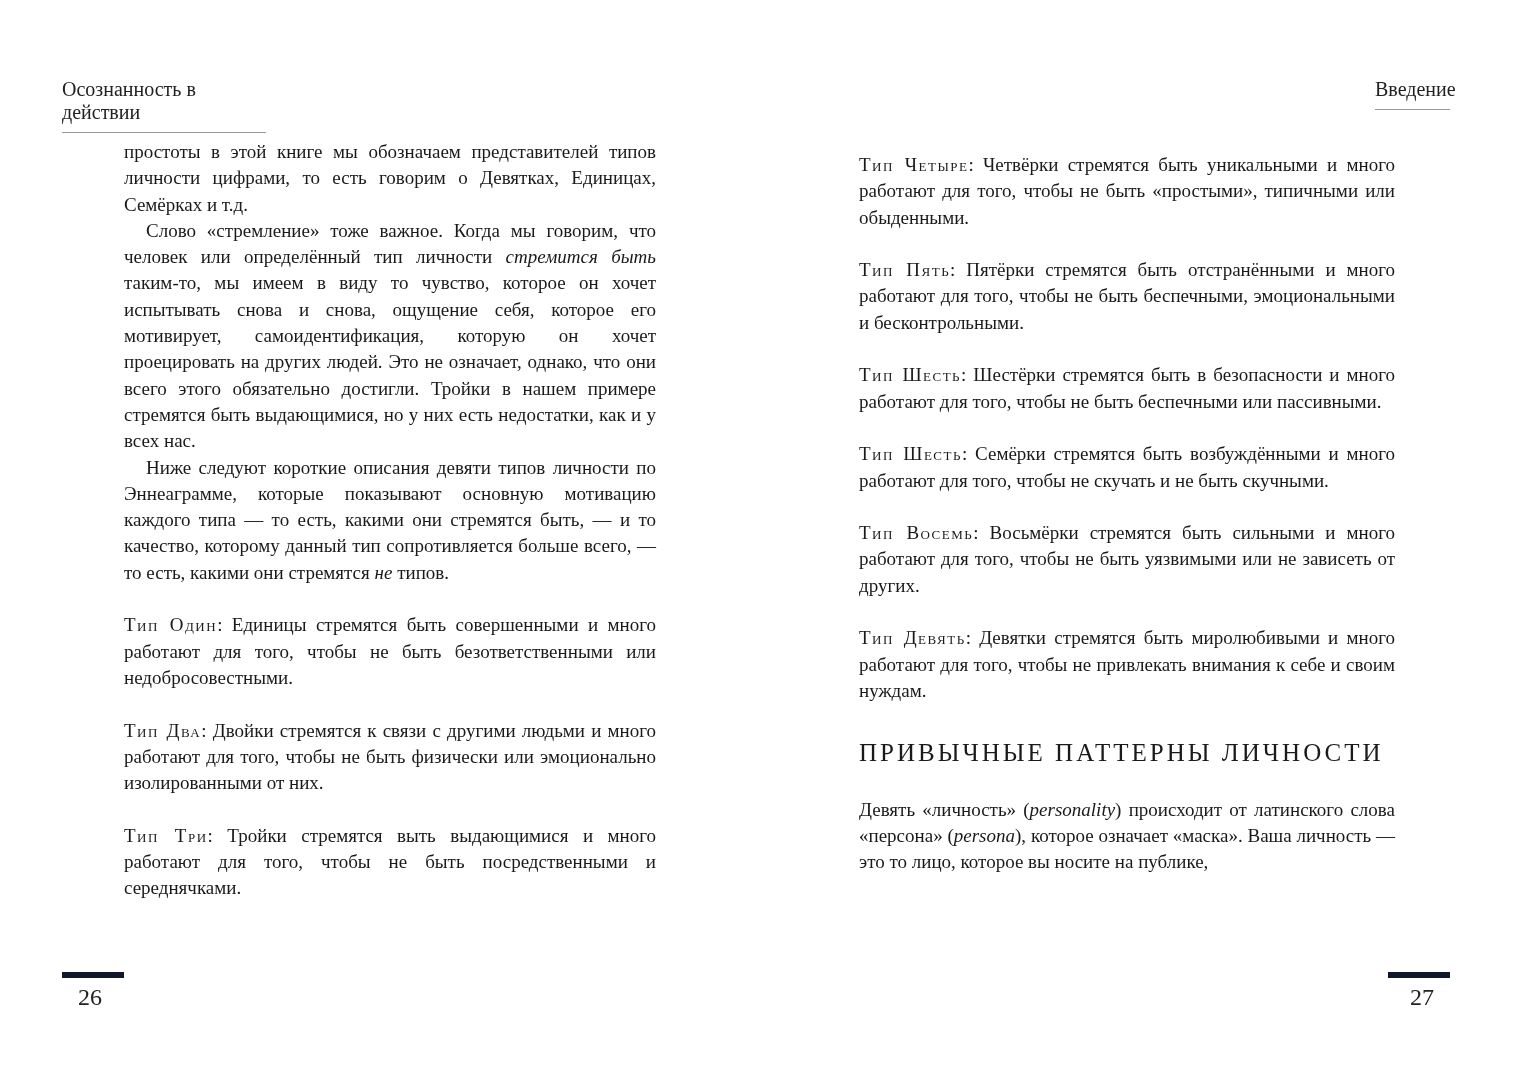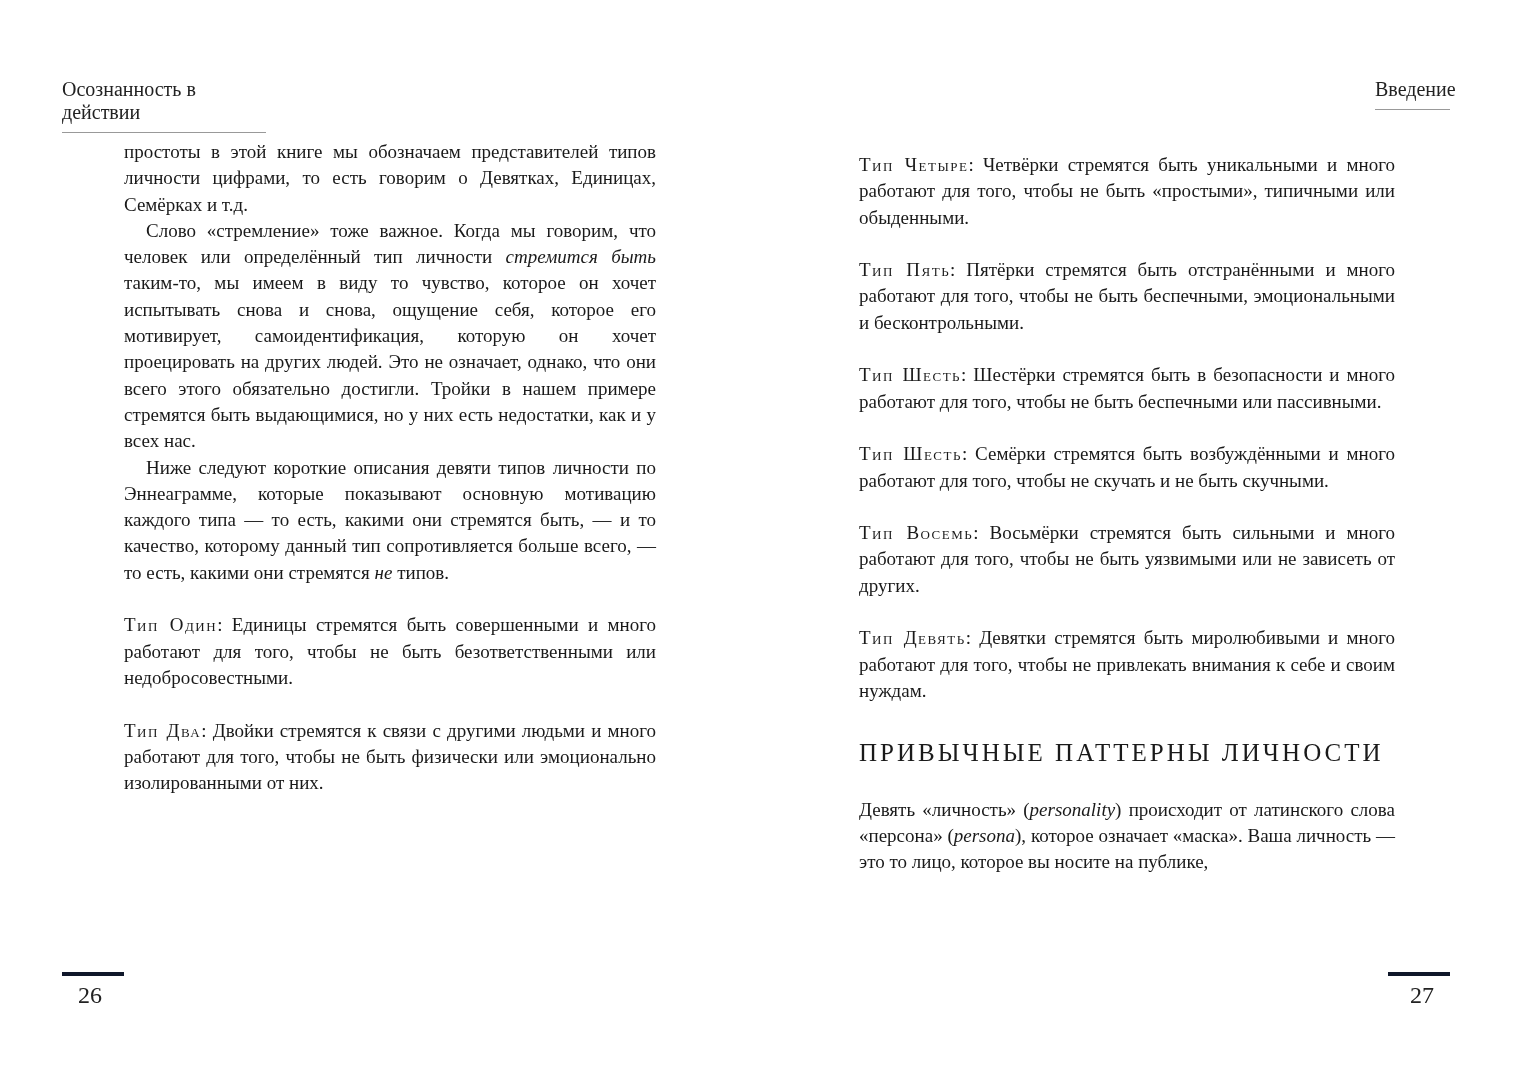--- a/index.html
+++ b/index.html
@@ -13,21 +13,21 @@
 
   .running-head {
     position:absolute; top:78px; font-size:20px; color:#222;
     padding-bottom:8px; border-bottom:1px solid #999;
   }
   .left .running-head { left:62px; width:204px; }
   .right .running-head { right:63px; width:75px; text-align:right; }
 
   .folio {
     position:absolute; top:972px; font-size:24px; color:#222;
-    border-top:4px solid #0f172a; padding-top:6px; width:62px;
+    border-top:6px solid #0f172a; padding-top:6px; width:62px;
   }
   .left .folio { left:62px; text-align:left; padding-left:16px; box-sizing:border-box; }
   .right .folio { right:63px; text-align:right; padding-right:16px; box-sizing:border-box; }
 
   .text-block {
     position:absolute; font-size:19px; line-height:26.3px; text-align:justify;
   }
   .left .text-block { left:124px; width:532px; top:139px; }
   .right .text-block { left:103px; width:536px; top:152px; }
 
@@ -49,20 +49,21 @@
 <div class="page left">
   <div class="running-head">Осознанность в действии</div>
 
   <div class="text-block">
     <p>простоты в этой книге мы обозначаем представителей типов личности цифрами, то есть говорим о Девятках, Единицах, Семёрках и т.д.</p>
     <p class="indent"><span>Слово «стремление» тоже важное. Когда мы говорим, что человек или определённый тип личности </span><em>стремится быть</em><span> таким-то, мы имеем в виду то чувство, которое он хочет испытывать снова и снова, ощущение себя, которое его мотивирует, самоидентификация, которую он хочет проецировать на других людей. Это не означает, однако, что они всего этого обязательно достигли. Тройки в нашем примере стремятся быть выдающимися, но у них есть недостатки, как и у всех нас.</span></p>
     <p class="indent entry"><span>Ниже следуют короткие описания девяти типов личности по Эннеаграмме, которые показывают основную мотивацию каждого типа — то есть, какими они стремятся быть, — и то качество, которому данный тип сопротивляется больше всего, — то есть, какими они стремятся </span><em>не</em><span> типов.</span></p>
 
     <p class="entry"><span class="sc">Тип Один</span><span>: </span><span>Единицы стремятся быть совершенными и много работают для того, чтобы не быть безответственными или недобросовестными.</span></p>
     <p class="entry"><span class="sc">Тип Два</span><span>: </span><span>Двойки стремятся к связи с другими людьми и много работают для того, чтобы не быть физически или эмоционально изолированными от них.</span></p>
+    <p class="entry"><span class="sc">Тип Три</span><span>: </span><span>Тройки стремятся выть выдающимися и много работают для того, чтобы не быть посредственными и середнячками.</span></p>
   </div>
 
   <div class="folio">26</div>
 </div>
 
 <div class="page right">
   <div class="running-head">Введение</div>
 
   <div class="text-block">
     <p class="entry"><span class="sc">Тип Четыре</span><span>: </span><span>Четвёрки стремятся быть уникальными и много работают для того, чтобы не быть «простыми», типичными или обыденными.</span></p>

